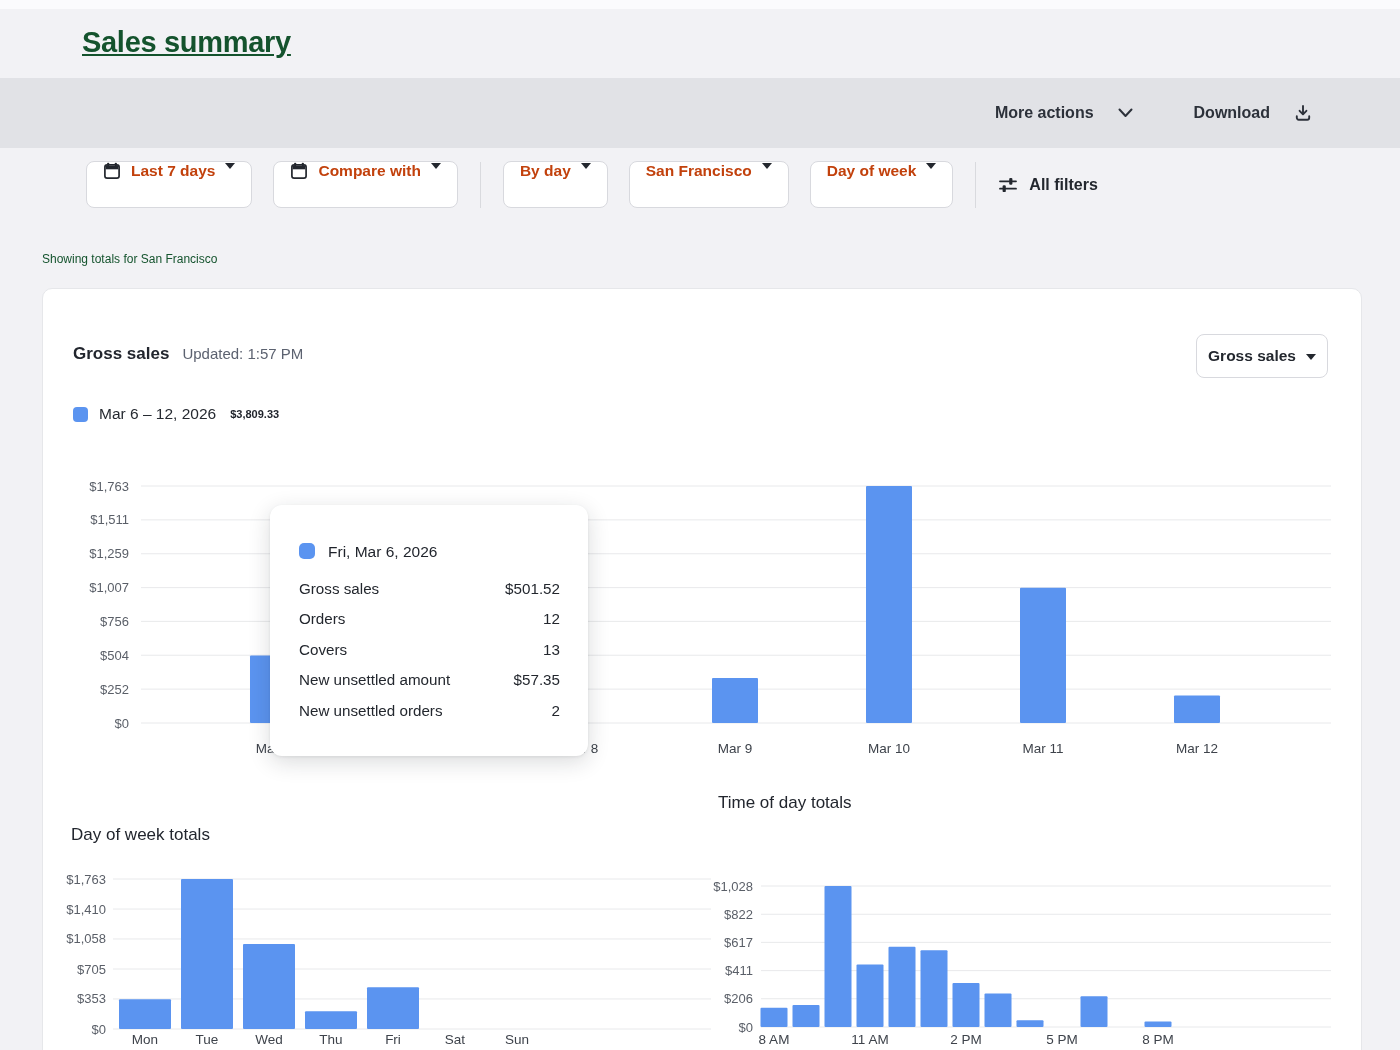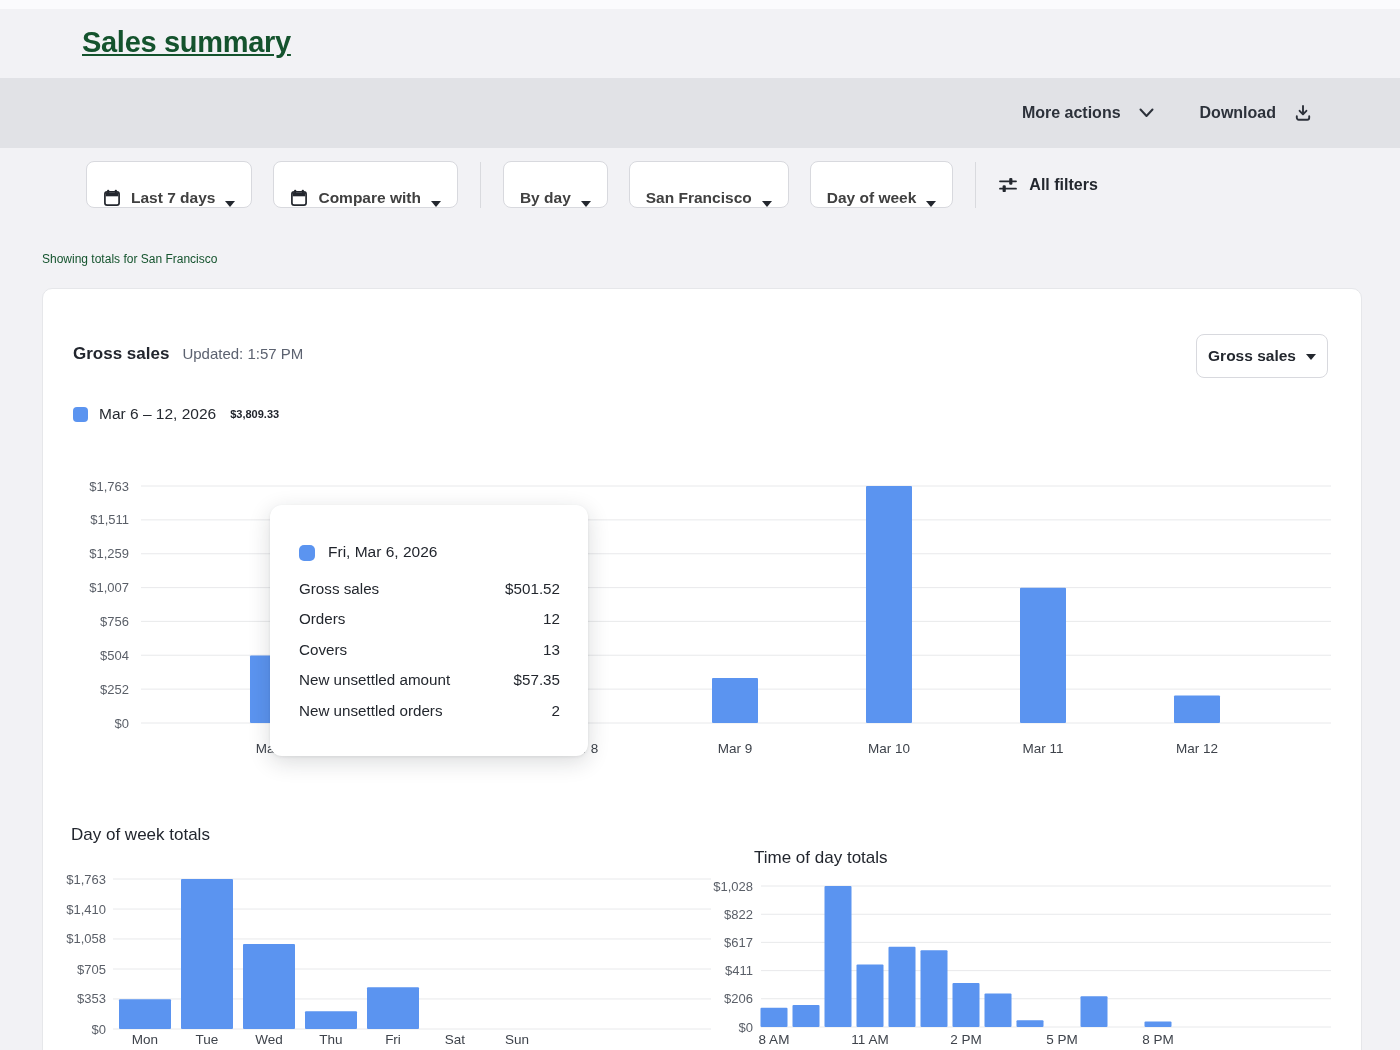--- a/index.html
+++ b/index.html
@@ -4,27 +4,27 @@
 <style>
   * { margin:0; padding:0; box-sizing:border-box; }
   body { background:#f2f2f5; font-family:"Liberation Sans", sans-serif; }
   .page { position:relative; width:1400px; height:1050px; background:#f2f2f5; overflow:hidden; }
 
   .top-strip { position:absolute; left:0; top:0; width:1400px; height:9px; background:#fbfbfd; }
   .page-title { position:absolute; left:82px; top:26px; font-size:29px; font-weight:700; color:#14532d; letter-spacing:-0.3px;text-decoration:underline; }
 
   .action-band { position:absolute; left:0; top:78px; width:1400px; height:70px; background:#e1e2e6; }
   .band-actions { position:absolute; right:88px; top:0; height:70px; display:flex; align-items:center; gap:46px; }
-  .band-btn { display:flex; align-items:center; gap:18px; font-size:16px; font-weight:700; color:#2c313a; cursor:pointer; }
+  .band-btn { display:flex; align-items:center; gap:24px; font-size:16px; font-weight:700; color:#2c313a; cursor:pointer;margin-left:15px; }
   .band-btn svg { display:block; }
 
   .filter-row { position:absolute; left:86px; top:161px; display:flex; align-items:center; gap:21px; }
   .pill { height:47px; background:#ffffff; border:1px solid #d8d9de; border-radius:8px;
-          display:flex; align-items:flex-end; gap:10px; padding:0 16px;
-          font-size:15.5px; font-weight:700; color:#404040; cursor:pointer; white-space:nowrap; }
+          display:flex; align-items:flex-start; gap:10px; padding:0 16px;
+          font-size:15.5px; font-weight:700; color:#c2410c; cursor:pointer; white-space:nowrap; }
   .caret { width:0; height:0; border-left:5px solid transparent; border-right:5px solid transparent;
            border-top:6px solid #23272e; margin-top:1px; }
   .vdiv { width:1px; height:46px; background:#d9dade; margin:0 1px; }
   .all-filters { display:flex; align-items:center; gap:11px; font-size:16px; font-weight:700; color:#23272e; cursor:pointer; }
 
   .subtitle { position:absolute; left:42px; top:252px; font-size:12px; color:#14532d; }
 
   .card { position:absolute; left:42px; top:288px; width:1320px; height:830px;
           background:#ffffff; border:1px solid #e6e7ea; border-radius:10px; }
 
@@ -42,26 +42,26 @@
   .legend-label { font-size:15.5px; color:#262a31; }
   .legend-value { font-size:11px; font-weight:700; color:#1e222a; margin-left:3px; }
 
   .chart { position:absolute; }
   #chart-daily { left:18px; top:182px; width:1280px; height:290px; }
   #chart-day_of_week { left:18px; top:572px; width:660px; height:190px; }
   #chart-time_of_day { left:658px; top:572px; width:660px; height:190px; }
 
   .subchart-title { position:absolute; font-size:17px; font-weight:400; color:#22262e; }
   #title-dow { left:28px; top:536px; }
-  #title-tod { left:675px; top:559px;margin-left:36px; }
+  #title-tod { left:675px; top:504px; }
 
   .tooltip { position:absolute; left:227px; top:216px; width:318px; height:251px; background:#fff;
              border-radius:12px; box-shadow:0 6px 22px rgba(25,29,38,0.16), 0 1px 3px rgba(25,29,38,0.08);
              padding:38px 28px 0 29px; z-index:5; }
-  .tooltip-title { display:flex; align-items:flex-end; gap:13px; font-size:15.5px; color:#1e222a; margin-bottom:12px; }
+  .tooltip-title { display:flex; align-items:flex-start; gap:13px; font-size:15.5px; color:#1e222a; margin-bottom:12px; }
   .tooltip-swatch { width:16px; height:16px; border-radius:5px; background:#5b94f0; }
   .tooltip-row { display:flex; justify-content:space-between; align-items:center; height:30.5px;
                  font-size:15.2px; color:#23272e; }
   .tooltip-row .val { text-align:right; }
 </style>
 </head>
 <body>
 
 <div class="page">
 

